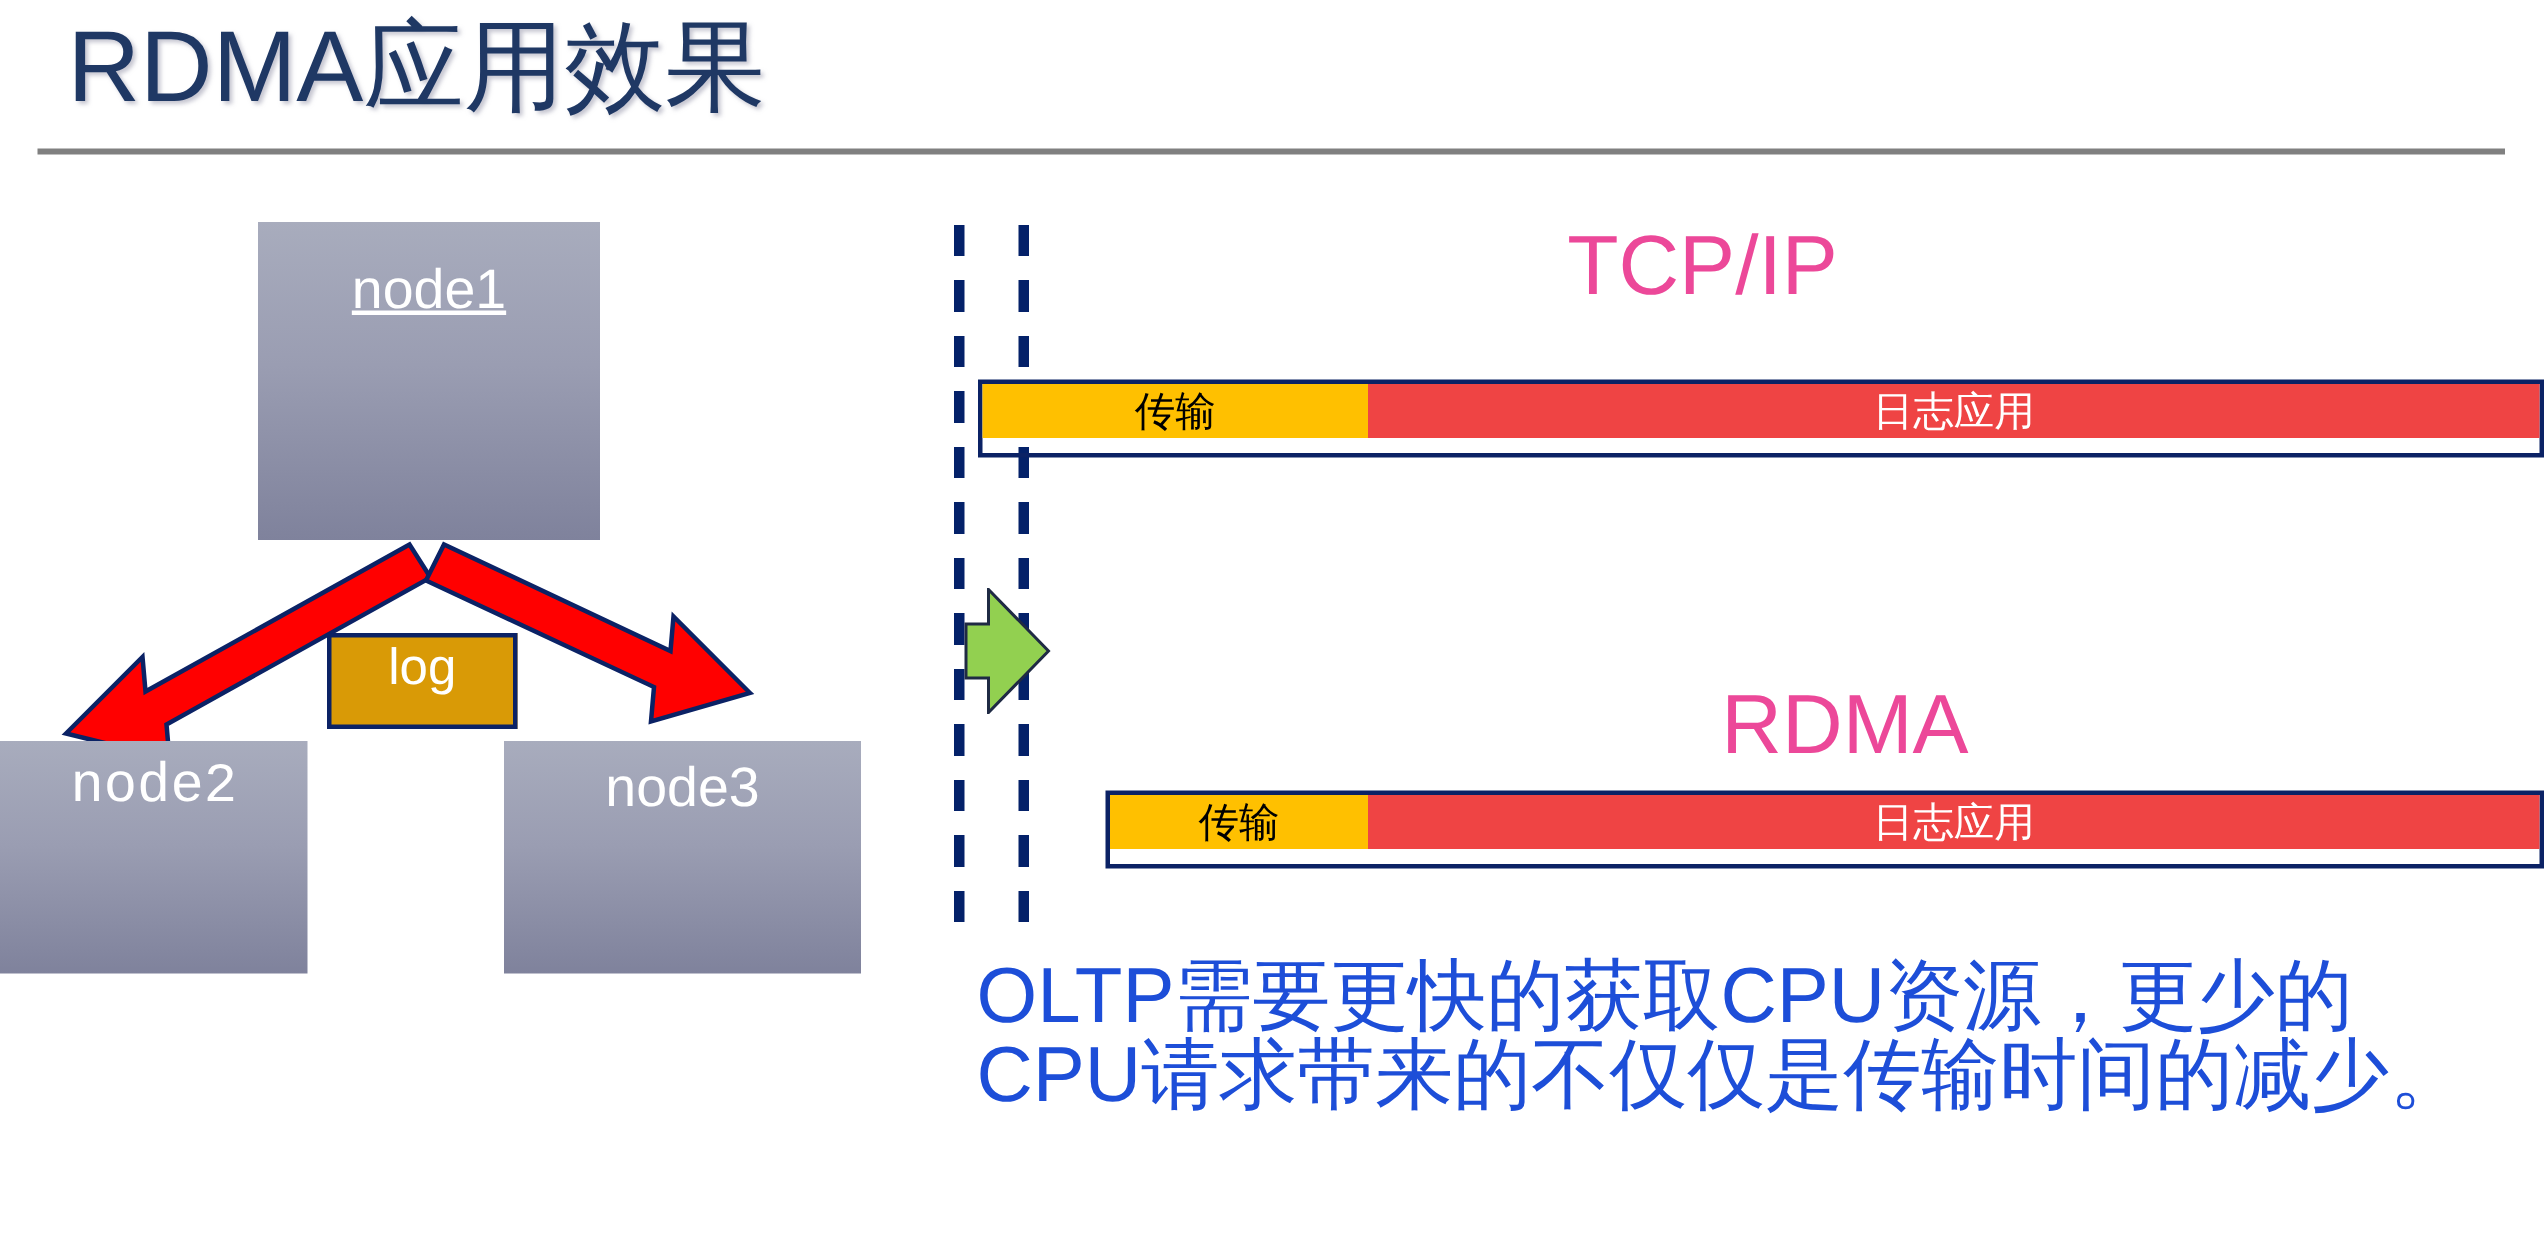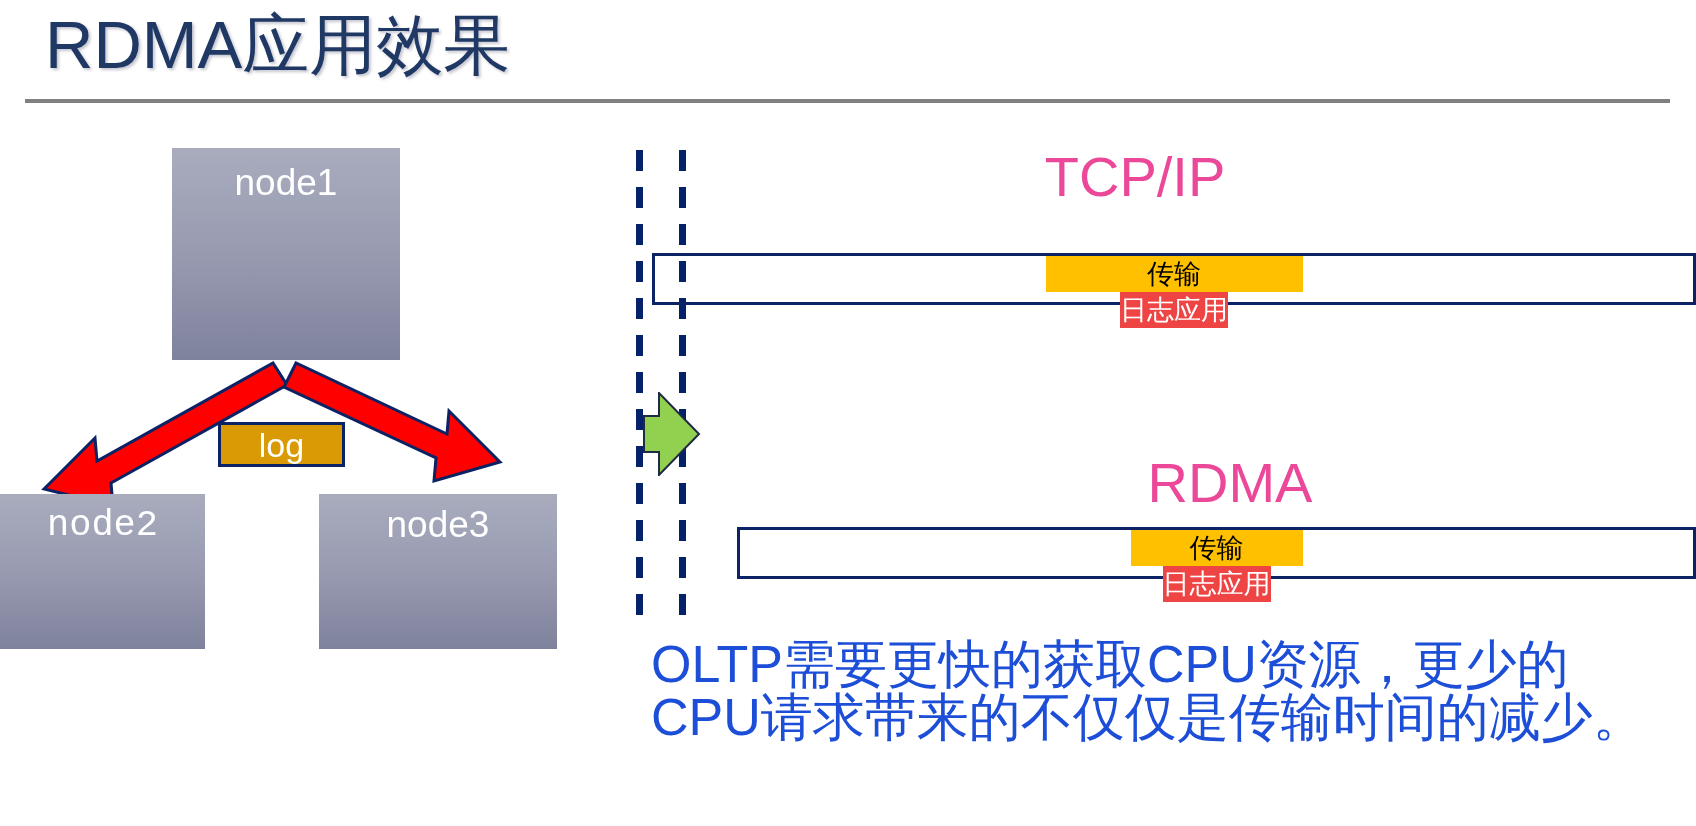--- a/index.html
+++ b/index.html
@@ -27,26 +27,26 @@
 
   
   .nodebox{
     position:absolute;
     background:linear-gradient(180deg,#a8acbd 0%,#9a9db2 45%,#7f829c 100%);
     color:#ffffff;
     font-size:37px;
     text-align:center;
     box-sizing:border-box;
   }
-  #node1{left:172px;top:148px;width:228px;height:212px;padding-top:14px;}
+  #node1{left:172px;top:148px;width:228px;height:212px;padding-top:24px;text-decoration:underline;}
   #node2{left:0px;top:494px;width:205px;height:155px;padding-top:10px;font-family:Liberation Mono, monospace;}
-  #node3{left:319px;top:494px;width:238px;height:155px;padding-top:10px;}
+  #node3{left:336px;top:494px;width:238px;height:155px;padding-top:10px;}
 
   .logbox{
-    position:absolute;left:218px;top:422px;width:127px;height:45px;
+    position:absolute;left:218px;top:422px;width:127px;height:64px;
     background:#D99A06;
     border:3px solid #0B2265;
     box-sizing:border-box;
     color:#ffffff;font-size:34px;line-height:40px;text-align:center;
   }
 
   .arrow-svg{position:absolute;left:0;top:0;width:1696px;height:826px;pointer-events:none;}
 
   
   .dashline{
@@ -61,21 +61,21 @@
     position:absolute;color:#ec4899;font-size:56px;line-height:62px;
     text-align:center;white-space:nowrap;
   }
   #label-tcp{left:935px;top:146px;width:400px;}
   #label-rdma{left:1030px;top:452px;width:400px;}
 
   .bar{
     position:absolute;height:52px;
     border:3px solid #0B2265;
     box-sizing:border-box;
-    display:flex;align-items:center;flex-direction:column;
+    display:flex;align-items:flex-start;
   }
   #bar-tcp{left:652px;top:253px;width:1044px;}
   #bar-rdma{left:737px;top:527px;width:959px;}
   .seg{display:flex;align-items:center;justify-content:center;
        font-size:27px;box-sizing:border-box;}
   .seg-transport{background:#FFC000;color:#000000;}
   .seg-app{background:#ef4444;color:#ffffff;flex:1 1 auto;}
   #bar-tcp .seg-transport{width:257px;}
   #bar-rdma .seg-transport{width:172px;}
 

